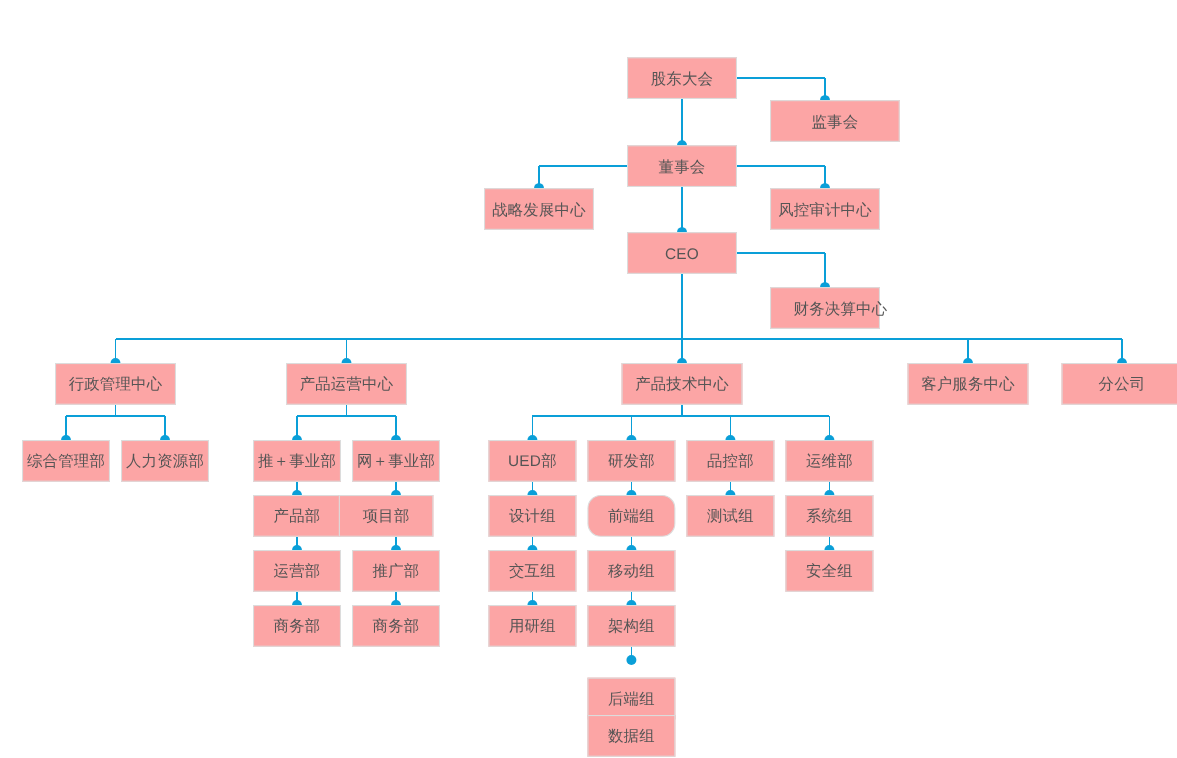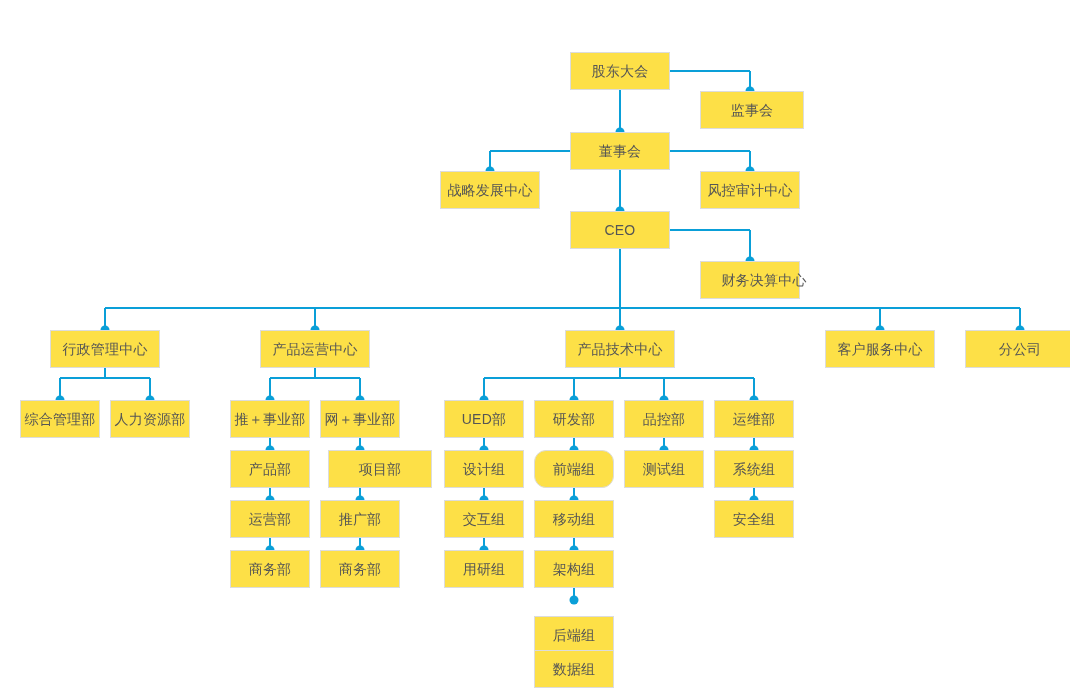--- a/index.html
+++ b/index.html
@@ -22,21 +22,21 @@
     left: 0;
     top: 0;
     width: 1070px;
     height: 689px;
     pointer-events: none;
   }
   .node {
     position: absolute;
     box-sizing: border-box;
     border: 1px solid #dcdcdc;
-    background: #fde047;
+    background: #fca5a5;
     color: #555555;
     font-size: 14px;
     line-height: 1;
     display: flex;
     align-items: center;
     justify-content: center;
     text-align: center;
     white-space: nowrap;
     letter-spacing: 0.2px;
   }
@@ -131,21 +131,21 @@
       <circle cx="574" cy="400" r="4.5" fill="#0a9fd8"></circle>
       <line x1="664" y1="378" x2="664" y2="400" stroke="#0a9fd8" stroke-width="1.6" shape-rendering="crispEdges"></line>
       <circle cx="664" cy="400" r="4.5" fill="#0a9fd8"></circle>
       <line x1="754" y1="378" x2="754" y2="400" stroke="#0a9fd8" stroke-width="1.6" shape-rendering="crispEdges"></line>
       <circle cx="754" cy="400" r="4.5" fill="#0a9fd8"></circle>
     </svg>
   <div id="node-layer">
       <div class="node" style="left: 570px; top: 52px; width: 100px; height: 38px;">
         <span class="node-label">股东大会</span>
       </div>
-      <div class="node" style="left: 700px; top: 91px; width: 104px; height: 38px;">
+      <div class="node" style="left: 700px; top: 91px; width: 118px; height: 38px;">
         <span class="node-label">监事会</span>
       </div>
       <div class="node" style="left: 570px; top: 132px; width: 100px; height: 38px;">
         <span class="node-label">董事会</span>
       </div>
       <div class="node" style="left: 440px; top: 171px; width: 100px; height: 38px;">
         <span class="node-label">战略发展中心</span>
       </div>
       <div class="node" style="left: 700px; top: 171px; width: 100px; height: 38px;">
         <span class="node-label">风控审计中心</span>
@@ -179,21 +179,21 @@
       </div>
       <div class="node" style="left: 230px; top: 400px; width: 80px; height: 38px;">
         <span class="node-label">推＋事业部</span>
       </div>
       <div class="node" style="left: 320px; top: 400px; width: 80px; height: 38px;">
         <span class="node-label">网＋事业部</span>
       </div>
       <div class="node" style="left: 230px; top: 450px; width: 80px; height: 38px;">
         <span class="node-label">产品部</span>
       </div>
-      <div class="node" style="left: 328px; top: 450px; width: 104px; height: 38px;">
+      <div class="node" style="left: 308px; top: 450px; width: 86px; height: 38px;">
         <span class="node-label">项目部</span>
       </div>
       <div class="node" style="left: 230px; top: 500px; width: 80px; height: 38px;">
         <span class="node-label">运营部</span>
       </div>
       <div class="node" style="left: 320px; top: 500px; width: 80px; height: 38px;">
         <span class="node-label">推广部</span>
       </div>
       <div class="node" style="left: 230px; top: 550px; width: 80px; height: 38px;">
         <span class="node-label">商务部</span>

